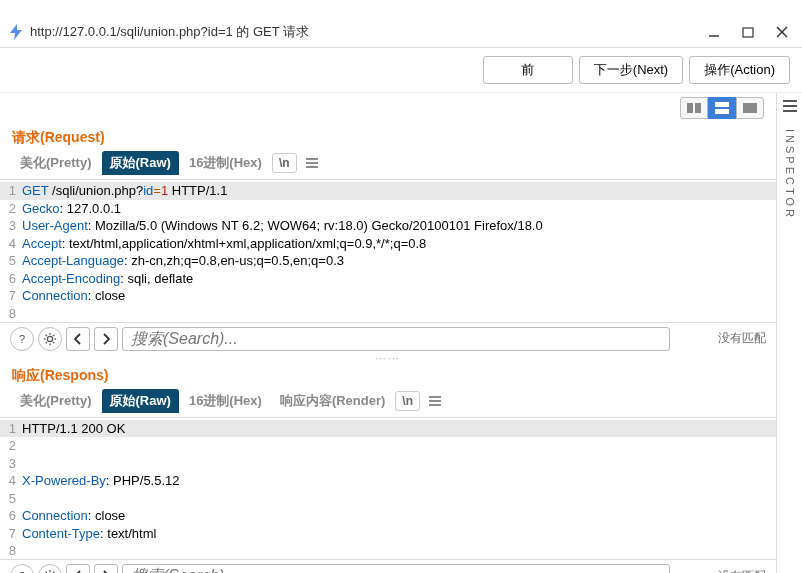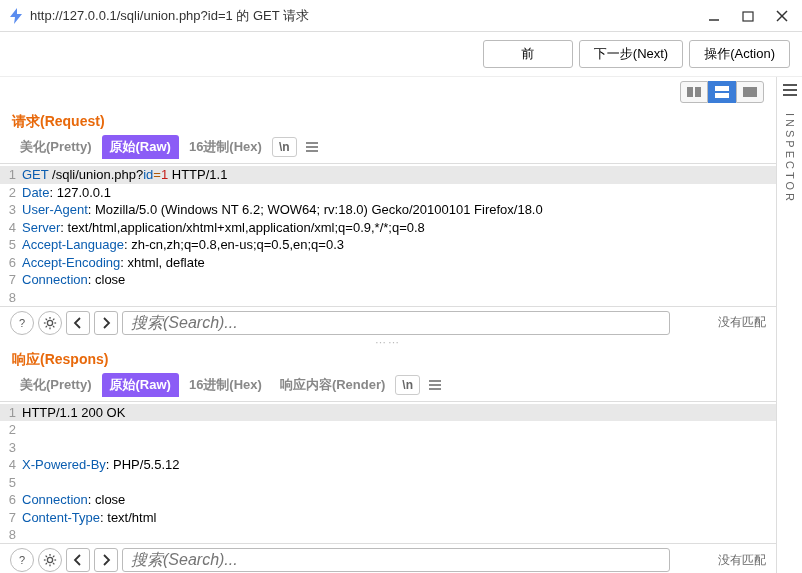--- a/index.html
+++ b/index.html
@@ -1,38 +1,38 @@
 <!DOCTYPE html>
 <html><head>
 <meta charset="utf-8">
 <style>
 * { margin: 0; padding: 0; box-sizing: border-box; font-family: "Microsoft YaHei", Arial, sans-serif; }
 body { background: #fff; width: 802px; height: 573px; overflow: hidden; font-size: 13px; }
-.titlebar { display: flex; align-items: center; height: 32px; border-bottom: 1px solid #ddd; padding: 0 8px; }
+.titlebar { display: flex; align-items: center; height: 32px; border-bottom: 1px solid #ddd; padding: 0 8px; margin-top: 16px; }
 .titlebar .bolt { width: 16px; height: 16px; margin-right: 6px; }
 .titlebar .title { flex: 1; font-size: 13px; color: #333; }
 .titlebar .winbtns { display: flex; gap: 22px; margin-right: 6px;}
 .titlebar .winbtn { width: 12px; text-align: center; cursor: pointer; }
 .actionbar { display: flex; justify-content: flex-end; padding: 8px 12px; gap: 6px; border-bottom: 1px solid #eee; }
 .actionbar button { background: #fff; border: 1px solid #bbb; border-radius: 3px; padding: 4px 14px; font-size: 13px; cursor: pointer; min-width: 90px; }
 .main { display: flex; height: calc(573px - 32px - 42px); }
 .content { flex: 1; display: flex; flex-direction: column; overflow: hidden; }
 .sidebar { width: 26px; border-left: 1px solid #ddd; display: flex; flex-direction: column; align-items: center; padding-top: 6px; gap: 10px; }
 .sidebar .menu-icon { cursor: pointer; }
 .sidebar .inspector-label { writing-mode: vertical-rl; letter-spacing: 3px; font-size: 11px; color: #666; margin-top: 6px; font-family: Arial; }
 .viewbar { display: flex; justify-content: flex-end; padding: 4px 12px; gap: 0; }
 .viewbtn { border: 1px solid #bbb; background: #f7f7f7; width: 28px; height: 22px; display: flex; align-items: center; justify-content: center; cursor: pointer; }
 .viewbtn.active { background: #3b7dd8; color: #fff; border-color: #3b7dd8; }
 .viewbtn:first-child { border-radius: 3px 0 0 3px; }
 .viewbtn:last-child { border-radius: 0 3px 3px 0; }
 .section { display: flex; flex-direction: column; flex: 1; min-height: 0; }
 .section-title { color: #e8690b; font-weight: bold; font-size: 14px; padding: 6px 12px 4px; }
 .tabs { display: flex; align-items: center; gap: 2px; padding: 0 12px 4px; border-bottom: 1px solid #ddd; font-weight: bold; }
 .tab { padding: 3px 8px; font-size: 13px; color: #888; cursor: pointer; border-radius: 3px 3px 0 0; }
-.tab.active { background: #8b5cf6; color: #fff; }
+.tab.active { background: #0c4a6e; color: #fff; }
 .tab.escbtn { border: 1px solid #ccc; border-radius: 3px; padding: 2px 6px; color: #666; font-size: 12px; }
 .tab.menuicon { padding: 2px 6px; }
 .code { font-family: Consolas, "Courier New", monospace; font-size: 13px; flex: 1; overflow: auto; padding: 2px 0; line-height: 1.35; }
 .codeline { display: flex; }
 .codeline.first { background: #e8e8e8; }
 .ln { width: 22px; text-align: right; color: #999; padding-right: 6px; user-select: none; flex-shrink: 0; }
 .lc { white-space: pre; }
 .tok-key { color: #0a5db0; }
 .tok-op { color: #b05a0a; }
 .tok-val { color: #c41a16; }
@@ -116,37 +116,37 @@
             </svg>
           </div>
       </div>
       <div class="code">
         <div class="codeline first">
             <span class="ln">1</span>
             <span class="lc"><span class="tok-key">GET</span><span> /sqli/union.php?</span><span class="tok-key">id</span><span class="tok-op">=</span><span class="tok-val">1</span><span> HTTP/1.1</span></span>
           </div>
         <div class="codeline">
             <span class="ln">2</span>
-            <span class="lc"><span class="tok-key">Date</span><span>: 127.0.0.1</span></span>
+            <span class="lc"><span class="tok-key">Gecko</span><span>: 127.0.0.1</span></span>
           </div>
         <div class="codeline">
             <span class="ln">3</span>
             <span class="lc"><span class="tok-key">User-Agent</span><span>: Mozilla/5.0 (Windows NT 6.2; WOW64; rv:18.0) Gecko/20100101 Firefox/18.0</span></span>
           </div>
         <div class="codeline">
             <span class="ln">4</span>
-            <span class="lc"><span class="tok-key">Server</span><span>: text/html,application/xhtml+xml,application/xml;q=0.9,*/*;q=0.8</span></span>
+            <span class="lc"><span class="tok-key">Accept</span><span>: text/html,application/xhtml+xml,application/xml;q=0.9,*/*;q=0.8</span></span>
           </div>
         <div class="codeline">
             <span class="ln">5</span>
             <span class="lc"><span class="tok-key">Accept-Language</span><span>: zh-cn,zh;q=0.8,en-us;q=0.5,en;q=0.3</span></span>
           </div>
         <div class="codeline">
             <span class="ln">6</span>
-            <span class="lc"><span class="tok-key">Accept-Encoding</span><span>: xhtml, deflate</span></span>
+            <span class="lc"><span class="tok-key">Accept-Encoding</span><span>: sqli, deflate</span></span>
           </div>
         <div class="codeline">
             <span class="ln">7</span>
             <span class="lc"><span class="tok-key">Connection</span><span>: close</span></span>
           </div>
         <div class="codeline">
             <span class="ln">8</span>
             <span class="lc"></span>
           </div>
       </div>

